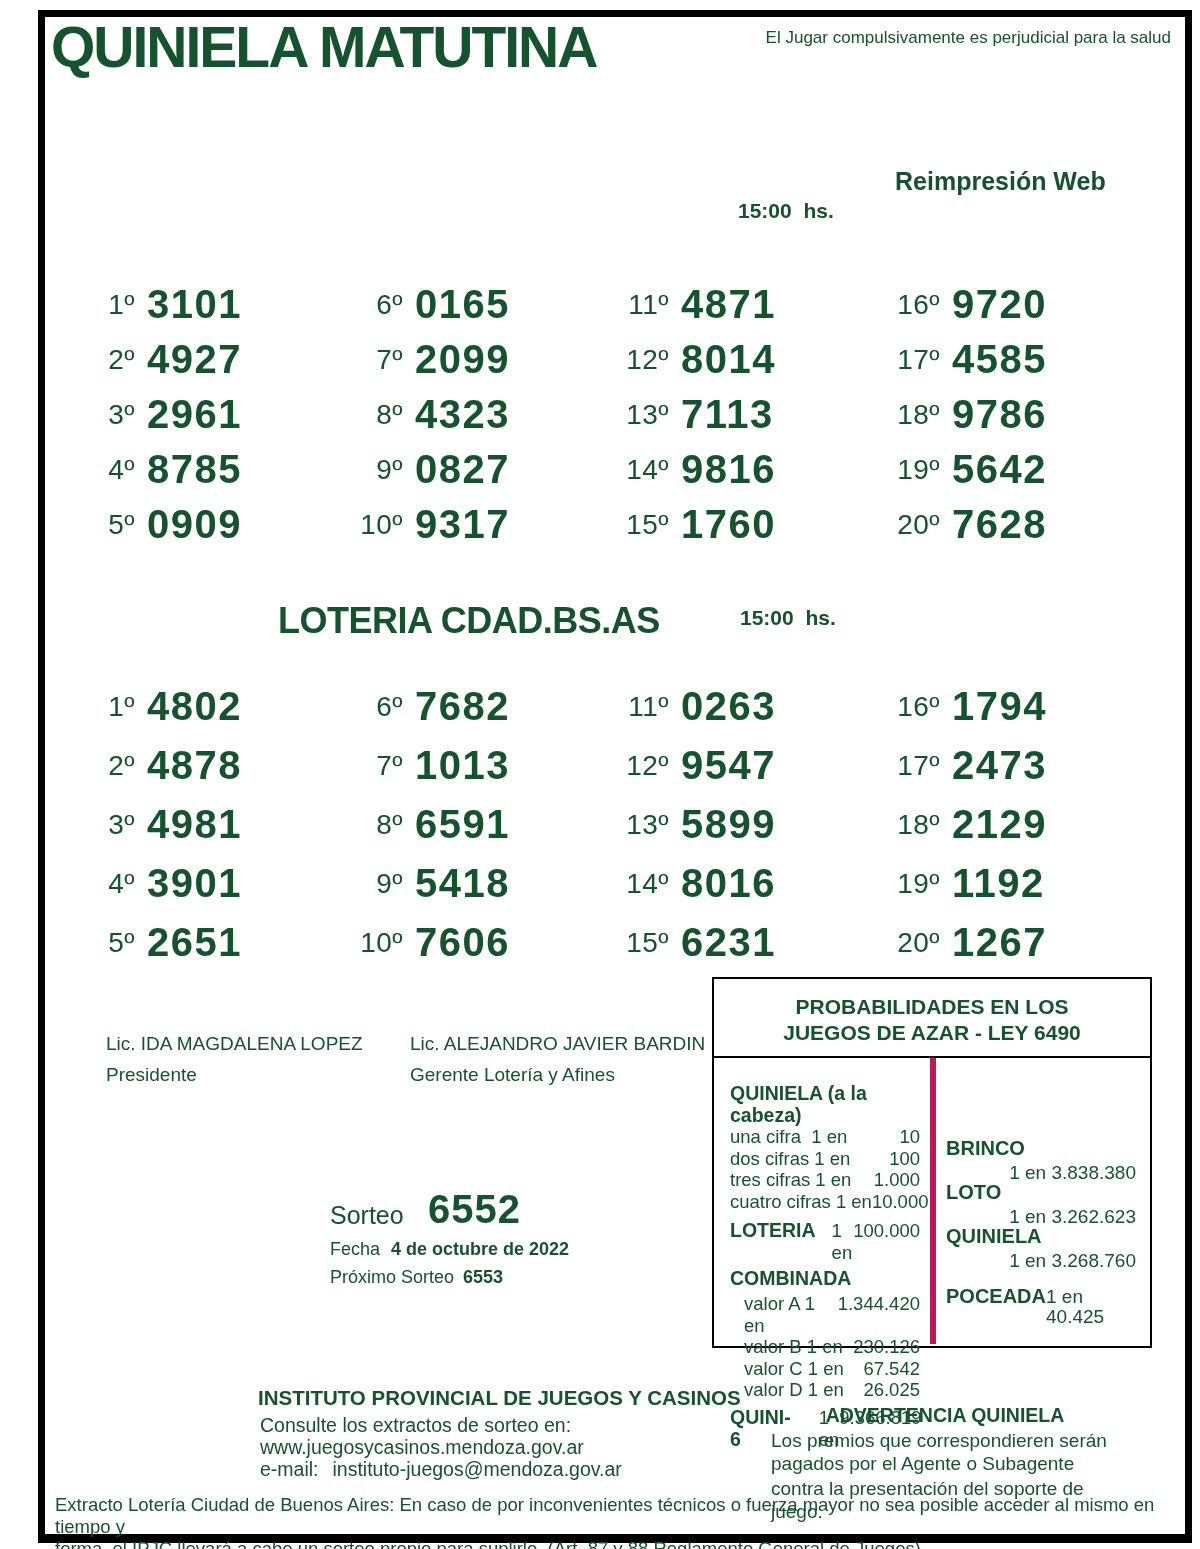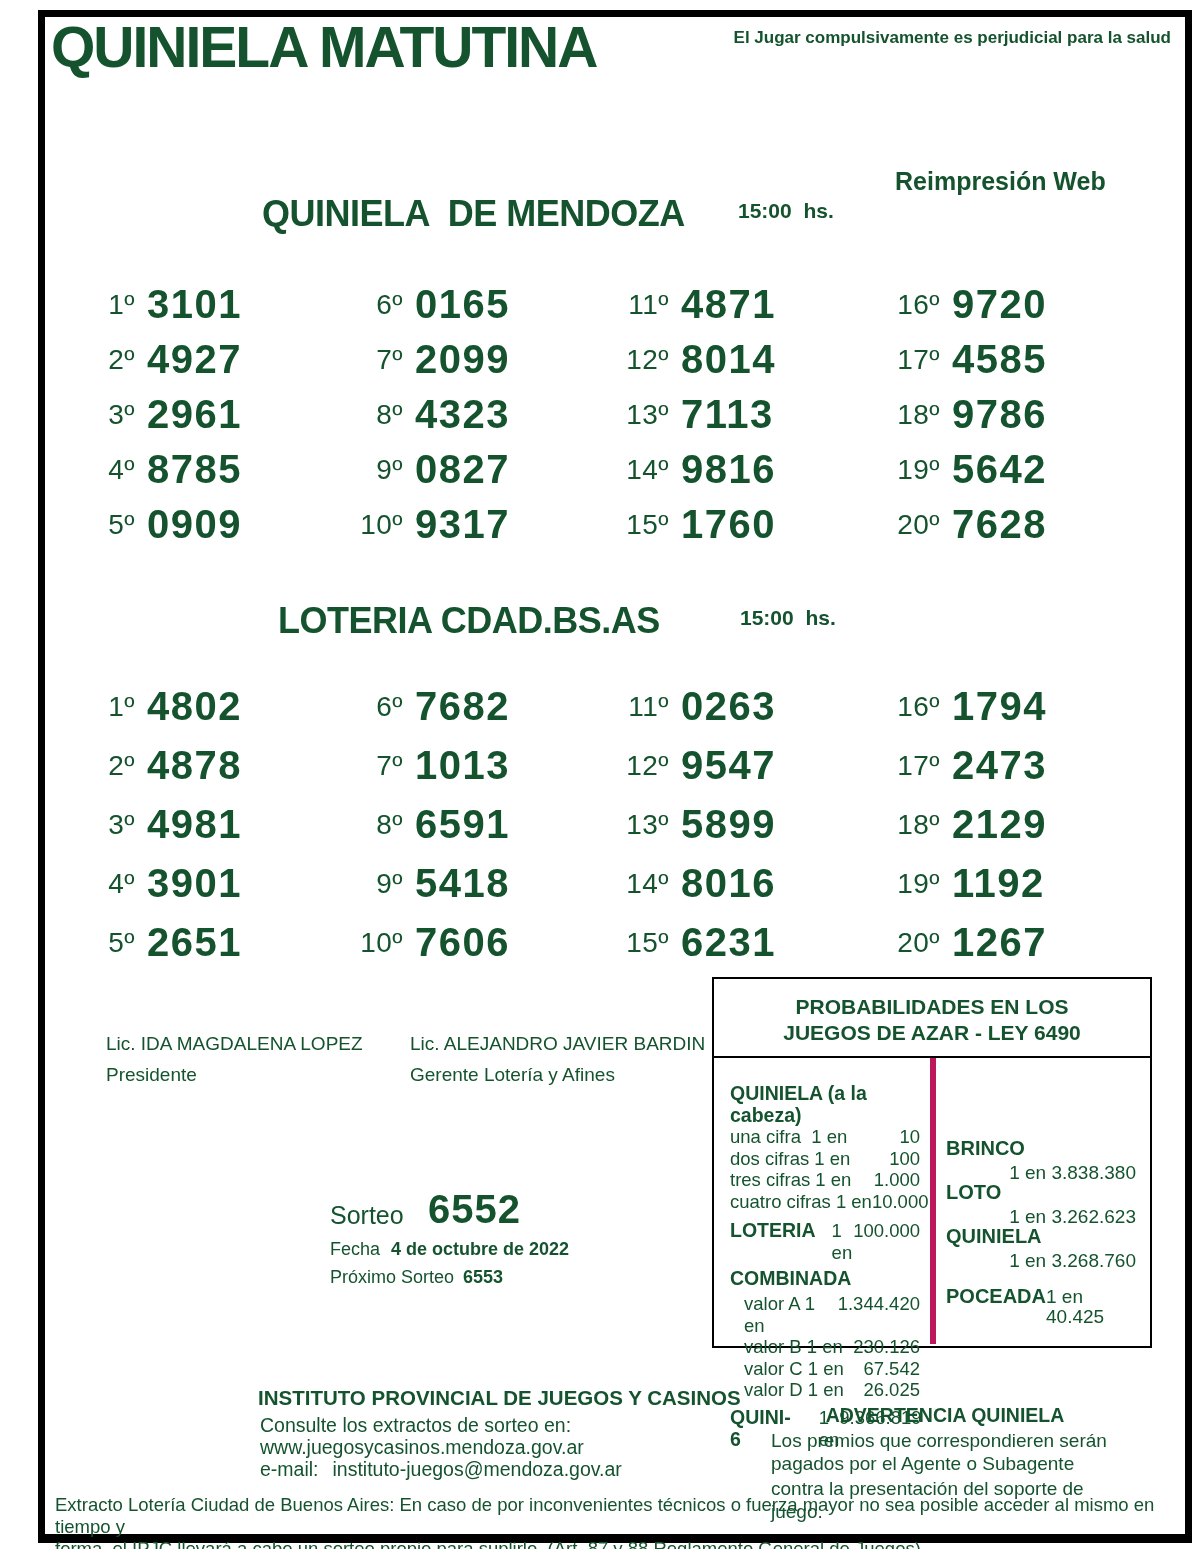--- a/index.html
+++ b/index.html
@@ -3,21 +3,21 @@
 <meta charset="utf-8">
 <style>
   html,body{margin:0;padding:0;background:#fff;}
   .page{position:relative;width:1200px;height:1549px;background:#fff;color:#14532d;
         font-family:"Liberation Sans",sans-serif;overflow:hidden;}
   .frame{position:absolute;left:38px;top:10px;width:1154px;height:1533px;
          border:7px solid #000;border-bottom-width:9px;box-sizing:border-box;}
   .abs{position:absolute;}
 
   .main-title{left:6px;top:2px;font-size:57px;font-weight:bold;letter-spacing:-2px;line-height:1;}
-  .health-warning{right:14px;top:11px;font-size:17px;font-weight:bold;}
+  .health-warning{right:14px;top:11px;font-size:17px;font-weight:normal;}
   .reprint{left:850px;top:150px;font-size:25px;font-weight:bold;}
 
   .section-title{font-size:36px;font-weight:bold;letter-spacing:-0.5px;line-height:41px;white-space:pre;}
   .mendoza-title{left:217px;top:176px;}
   .bsas-title{left:233px;top:583px;}
   .draw-time{font-size:21px;font-weight:bold;white-space:pre;}
   .mendoza-time{left:693px;top:182px;}
   .bsas-time{left:695px;top:589px;}
 
   .results-grid{display:grid;grid-auto-flow:column;grid-template-columns:268px 266px 271px 270px;}
@@ -86,21 +86,20 @@
 </head>
 <body>
 
 <div class="page">
   <div class="frame">
 
     <div class="abs main-title">QUINIELA MATUTINA</div>
     <div class="abs health-warning">El Jugar compulsivamente es perjudicial para la salud</div>
     <div class="abs reprint">Reimpresión Web</div>
 
-    <div class="abs section-title mendoza-title">QUINIELA  DE MENDOZA</div>
     <div class="abs draw-time mendoza-time">15:00  hs.</div>
     <div class="abs results-grid grid-mendoza" id="grid-mendoza">
         <div class="result-cell">
     <span class="pos">1º</span>
     <span class="num">3101</span>
   </div>
         <div class="result-cell">
     <span class="pos">2º</span>
     <span class="num">4927</span>
   </div>

